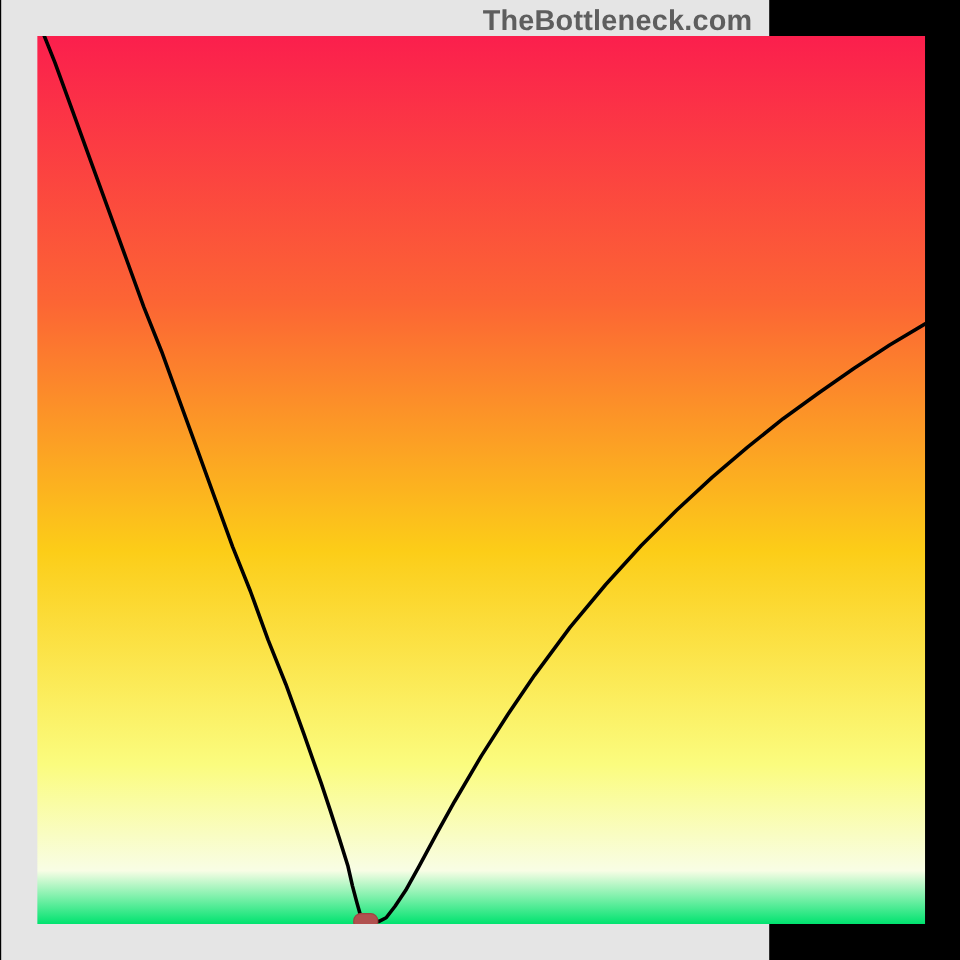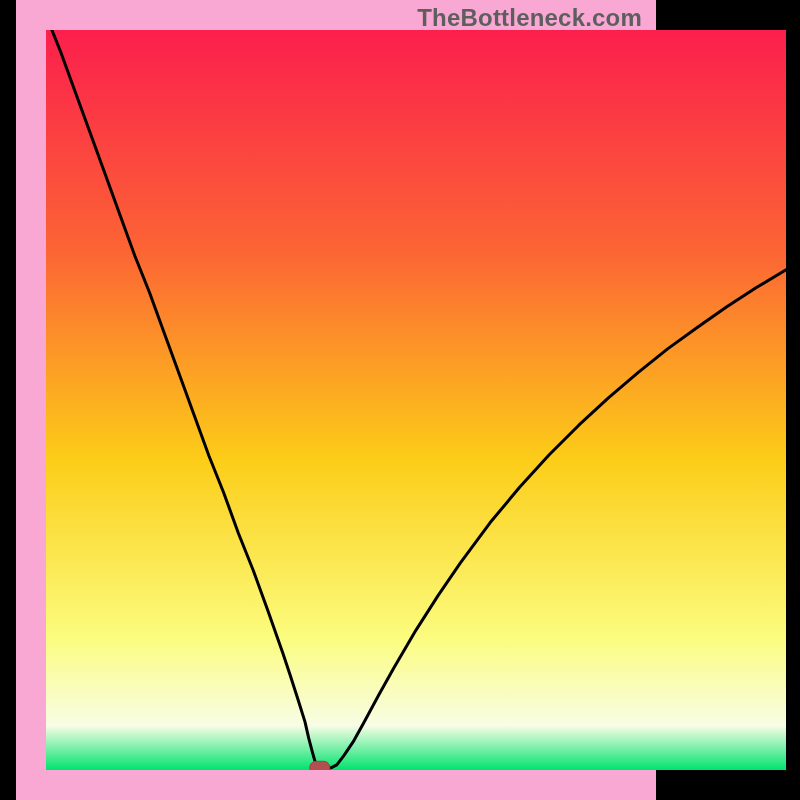--- a/index.html
+++ b/index.html
@@ -7,24 +7,24 @@
     padding: 0;
     width: 800px;
     height: 800px;
     background: #000000;
     overflow: hidden;
     font-family: Arial, Helvetica, sans-serif;
   }
   .frame {
     position: absolute;
     top: 0;
-    left: 16px;
+    left: 1px;
     width: 640px;
     height: 800px;
-    background: #f9a8d4;
+    background: #e5e5e5;
   }
   .watermark {
     position: absolute;
     top: 4px;
     right: 14px;
     color: #5e5e5e;
     font-size: 24px;
     font-weight: 600;
     letter-spacing: 0.2px;
   }

